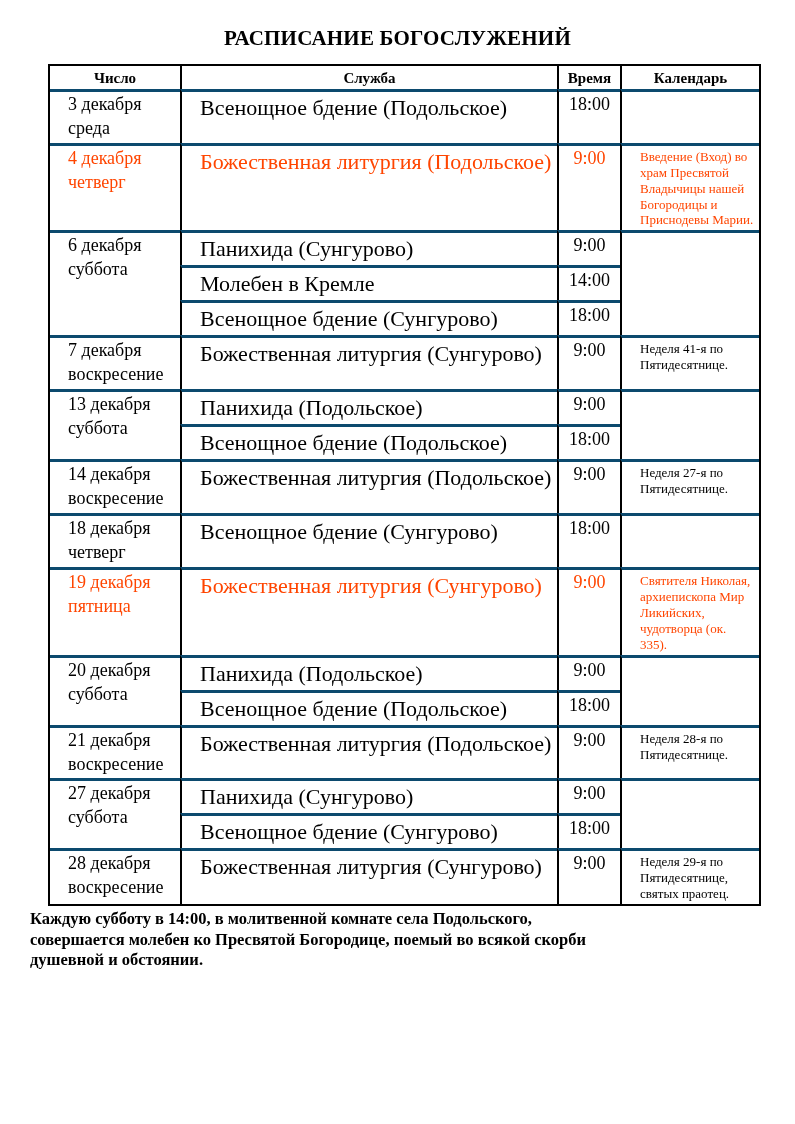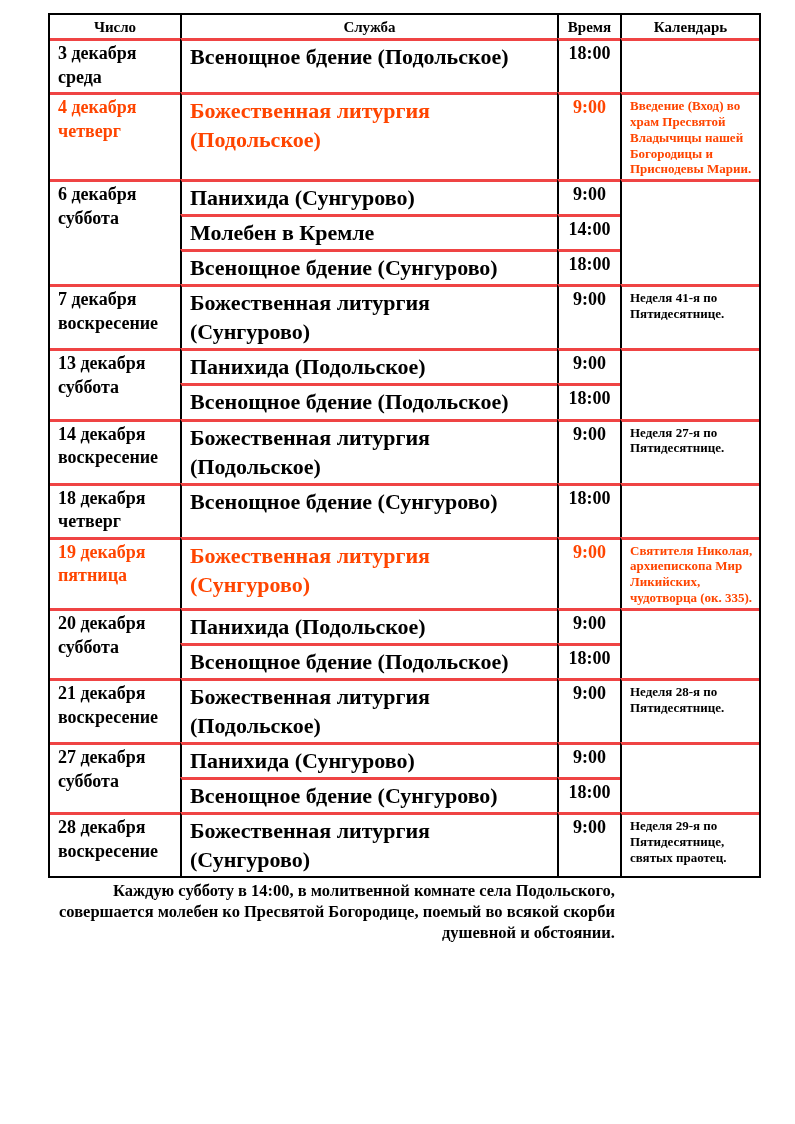--- a/index.html
+++ b/index.html
@@ -38,52 +38,53 @@
     height:20px;
     font-size:15px;
     font-weight:bold;
     text-align:center;
     padding:4px 2px 2px 2px;
     border-left:2px solid #000;
     margin-left:44px;
   }
   thead th:first-child{border-left:none;}
   tbody td{
-    border-top:3px solid #ef4444;
+    border-top:3px solid #0c4a6e;
     border-left:2px solid #000;
-    font-weight:bold;
-    padding:1px 3px 2px 8px;
+    font-weight:normal;
+    padding:1px 3px 2px 18px;
   }
   tbody td.date{border-left:none;font-size:18px;line-height:1.32;}
   tbody td.service{font-size:22px;line-height:1.32;margin-top:14px;}
   tbody td.time{font-size:18px;text-align:center;padding-left:1px;padding-right:1px;line-height:1.32;}
   tbody td.calendar{font-size:13px;line-height:1.22;padding-top:3px;}
   tr.hl td{color:var(--hl,#ff4500);}
   .footer{
     width:657px;
     margin-top:3px;
-    text-align:right;
+    text-align:left;
     font-size:16.5px;
     font-weight:bold;
     line-height:1.25;
-    padding:0 42px;
+    padding:0 30px;
     box-sizing:border-box;
   }
   .confession{
     margin-top:112px;
     text-align:center;
     font-size:15px;
     line-height:1.5;
   }
 </style>
 </head>
 <body>
 
 <div class="page">
 
+  <div class="title">РАСПИСАНИЕ БОГОСЛУЖЕНИЙ</div>
 
   <table>
     <colgroup>
       <col class="c1">
         <col class="c2">
         <col class="c3">
         <col class="c4">
     </colgroup>
     <thead>
       <tr>

